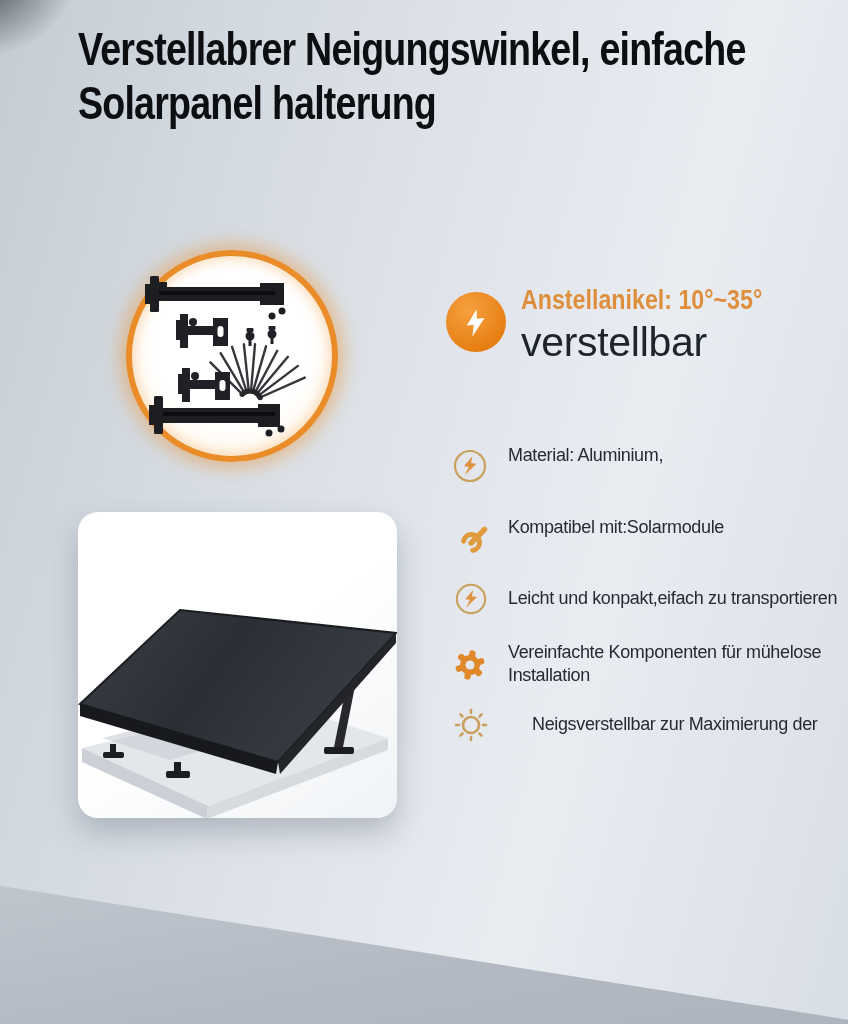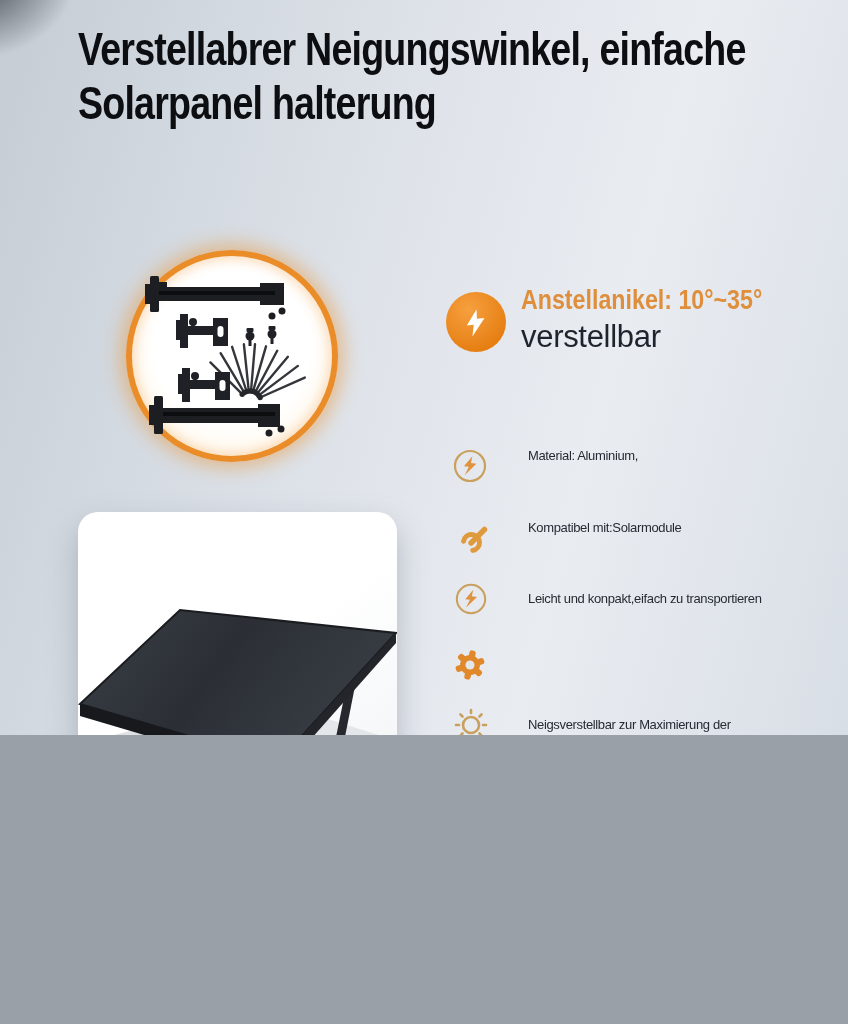--- a/index.html
+++ b/index.html
@@ -1,17 +1,17 @@
 <!DOCTYPE html>
 <html><head>
 <meta charset="utf-8">
 <style>
   html,body{margin:0;padding:0;background:#9aa0a8;}
   .stage{
-    position:relative;width:848px;height:735px;overflow:hidden;
+    position:relative;width:848px;height:1024px;overflow:hidden;
     font-family:"Liberation Sans",sans-serif;
     background:linear-gradient(105deg,#c6ccd4 0%,#d3d9e0 22%,#e1e5eb 48%,#e9ecf1 68%,#dfe4ea 88%,#d8dee5 100%);
     text-decoration:underline;
   }
   .floor{
     position:absolute;left:0;top:880px;width:848px;height:144px;
     background:linear-gradient(170deg,#c0c6ce 0%,#b4bac3 55%,#aeb4bd 100%);
     clip-path:polygon(0 4%,100% 97%,100% 100%,0 100%);
   }
   .corner-shade{
@@ -29,25 +29,25 @@
   }
   .parts-circle svg{position:absolute;left:0;top:0;}
 
   .hero-icon{
     position:absolute;left:446px;top:292px;width:60px;height:60px;border-radius:50%;
     background:radial-gradient(circle at 38% 30%, #f6a03f, #e67e12 75%);
     display:flex;align-items:center;justify-content:center;
   }
   .hero-title{position:absolute;left:521px;top:285px;font-size:27px;font-weight:bold;color:#df8f3c;
     transform:scaleX(.86);transform-origin:0 0;white-space:nowrap;}
-  .hero-sub{position:absolute;left:521px;top:319px;font-size:31px;color:#1e242d;white-space:nowrap;letter-spacing:-.3px;}
+  .hero-sub{position:absolute;left:521px;top:319px;font-size:41px;color:#1e242d;white-space:nowrap;letter-spacing:-.3px;}
 
   .feat-icon{position:absolute;}
-  .feat-text{position:absolute;left:528px;font-size:13px;line-height:23px;color:#262b33;letter-spacing:-.35px;white-space:nowrap;}
-  .ft1{top:444px;} .ft2{top:516px;} .ft3{top:587px;} .ft4{top:641px;} .ft5{top:713px;}
+  .feat-text{position:absolute;left:508px;font-size:18px;line-height:23px;color:#262b33;letter-spacing:-.35px;white-space:nowrap;}
+  .ft1{top:444px;} .ft2{top:516px;} .ft3{top:587px;} .ft4{top:641px;} .ft5{top:713px;margin-left:24px;}
   .fi1{left:452px;top:448px;} .fi2{left:456px;top:518px;} .fi3{left:454px;top:582px;}
   .fi4{left:451px;top:646px;} .fi5{left:450px;top:704px;}
 
   .panel-card{
     position:absolute;left:78px;top:512px;width:319px;height:306px;border-radius:20px;overflow:hidden;
     background:linear-gradient(145deg,#ffffff 50%,#f0f3f6 100%);
     box-shadow:0 14px 30px rgba(105,115,130,.4);
   }
   .panel-card svg{position:absolute;left:0;top:0;}
 </style>
@@ -187,20 +187,24 @@
   <div class="feat-icon fi4">
     <svg width="38" height="38" viewBox="0 0 36 36">
       <g fill="#e1882b" transform="rotate(12 18 18)">
         <rect x="15" y="4" width="6" height="28" rx="2.5"></rect>
         <rect x="15" y="4" width="6" height="28" rx="2.5" transform="rotate(60 18 18)"></rect>
         <rect x="15" y="4" width="6" height="28" rx="2.5" transform="rotate(120 18 18)"></rect>
         <circle cx="18" cy="18" r="9.5"></circle>
       </g>
       <circle cx="18" cy="18" r="4.3" fill="#e2e7ec"></circle>
     </svg>
+  </div>
+  <div class="feat-text ft4">
+    <div>Vereinfachte Komponenten für mühelose</div>
+    <div>Installation</div>
   </div>
 
   <div class="feat-icon fi5">
     <svg width="42" height="42" viewBox="0 0 42 42">
       <circle cx="21" cy="21" r="8" fill="none" stroke="#c9a05e" stroke-width="2.6"></circle>
       <g stroke="#c9a05e" stroke-width="2.6" stroke-linecap="round">
         <line x1="21" y1="6" x2="21" y2="9"></line>
         <line x1="21" y1="33" x2="21" y2="36"></line>
         <line x1="6" y1="21" x2="9" y2="21"></line>
         <line x1="33" y1="21" x2="36" y2="21"></line>

